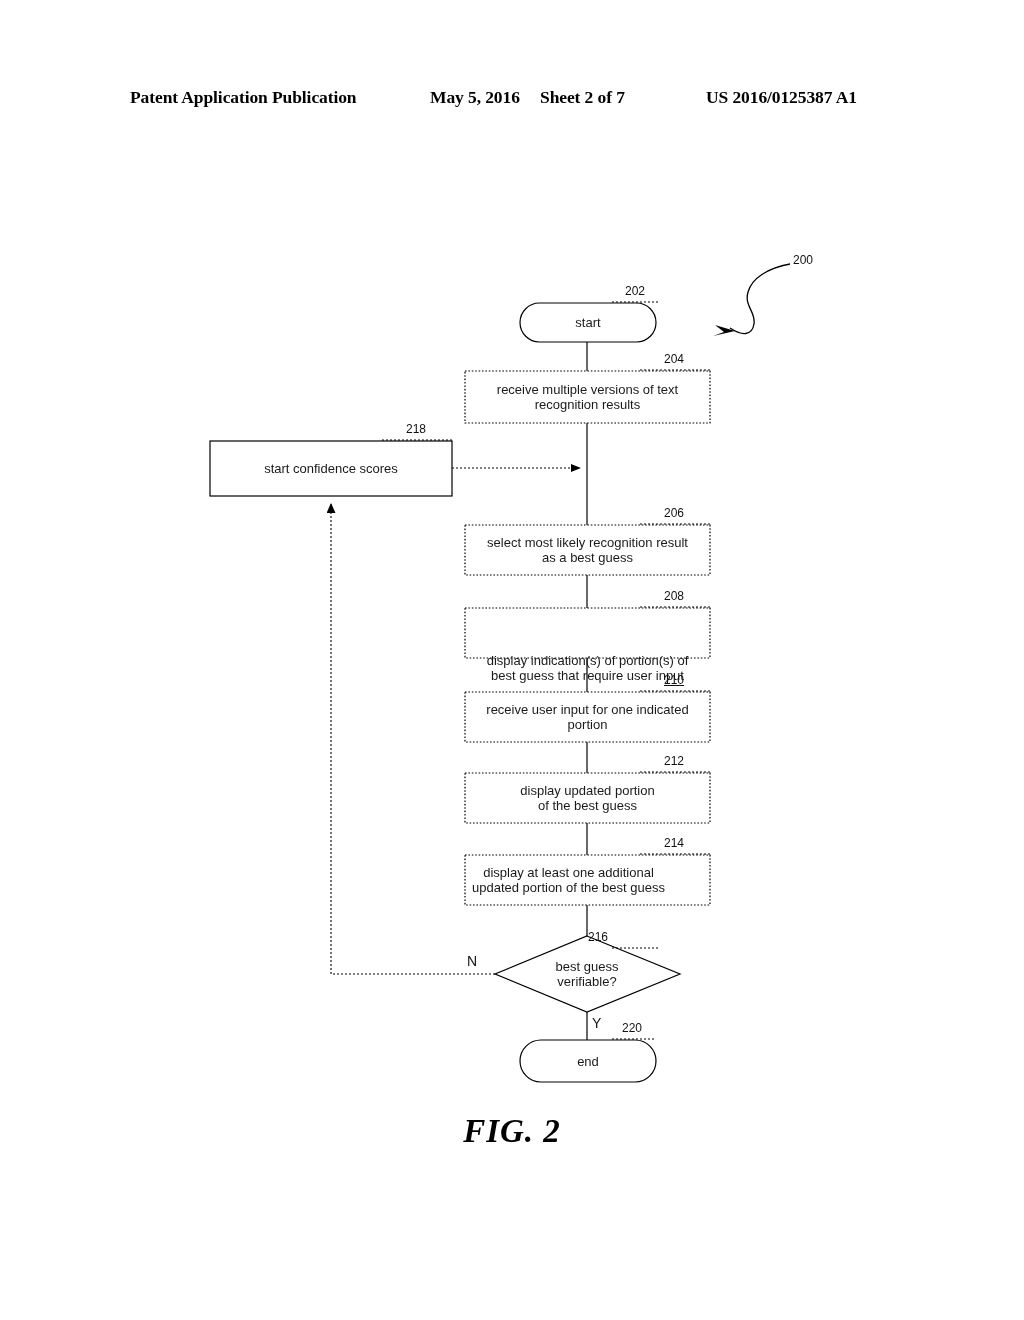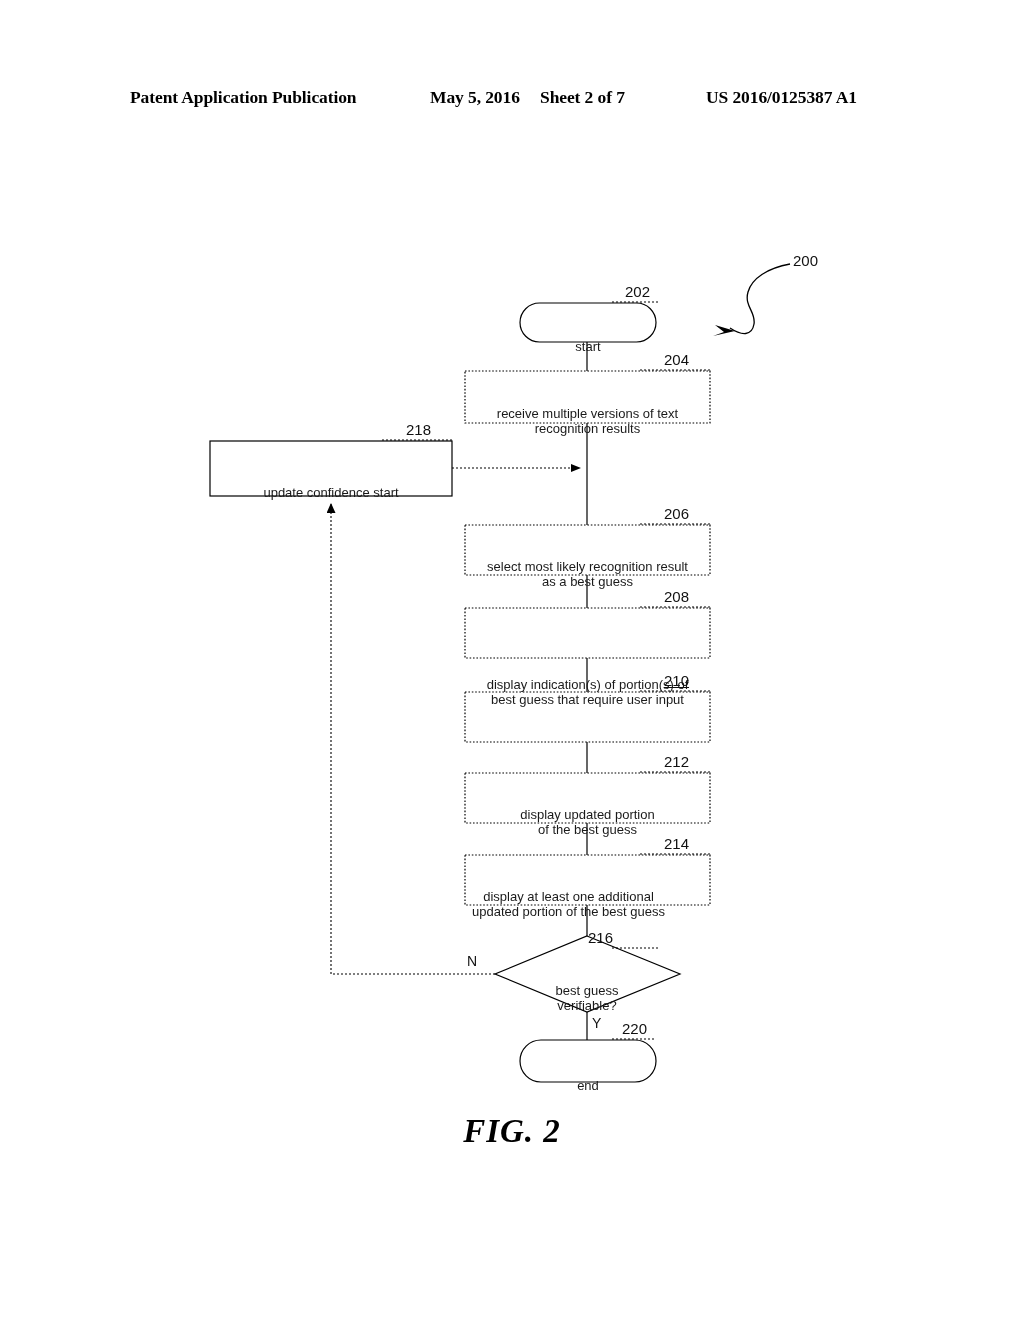--- a/index.html
+++ b/index.html
@@ -62,26 +62,25 @@
     display: flex;
     align-items: center;
     justify-content: center;
     text-align: center;
     font-family: "Liberation Sans", sans-serif;
     font-size: 13px;
     line-height: 15px;
     color: #1a1a1a;
     white-space: pre-line;
     pointer-events: none;
-    margin-top: 24px;
   }
   .ref-num {
     position: absolute;
     font-family: "Liberation Sans", sans-serif;
-    font-size: 15px;
+    font-size: 12px;
     line-height: 17px;
     color: #111111;
     white-space: nowrap;
   }
   .branch-label {
     position: absolute;
     font-family: "Liberation Sans", sans-serif;
     font-size: 14px;
     line-height: 16px;
     color: #111111;
@@ -183,28 +182,30 @@
 
     <rect x="520" y="1040" width="136" height="42" rx="21" ry="21" fill="#ffffff" stroke="#000000" stroke-width="1.2"></rect>
     <line x1="612" y1="1039" x2="656" y2="1039" stroke="#000000" stroke-width="1" stroke-dasharray="2,2"></line>
   </svg>
 
   <div class="node-label" style="left:520px; top:303px; width:136px; height:39px;">start</div>
 
   <div class="node-label" style="left:465px; top:371px; width:245px; height:52px;">receive multiple versions of text
 recognition results</div>
 
-  <div class="node-label" style="left:210px; top:441px; width:242px; height:55px;">update confidence start</div>
+  <div class="node-label" style="left:210px; top:441px; width:242px; height:55px;">start confidence scores</div>
 
   <div class="node-label" style="left:465px; top:525px; width:245px; height:50px;">select most likely recognition result
 as a best guess</div>
 
   <div class="node-label" style="left:465px; top:643px; width:245px; height:50px;">display indication(s) of portion(s) of
 best guess that require user input</div>
 
+  <div class="node-label" style="left:465px; top:692px; width:245px; height:50px;">receive user input for one indicated
+portion</div>
 
   <div class="node-label" style="left:465px; top:773px; width:245px; height:50px;">display updated portion
 of the best guess</div>
 
   <div class="node-label" style="left:446px; top:855px; width:245px; height:50px;">display at least one additional
 updated portion of the best guess</div>
 
   <div class="node-label" style="left:507px; top:949px; width:160px; height:50px;">best guess
 verifiable?</div>
 

